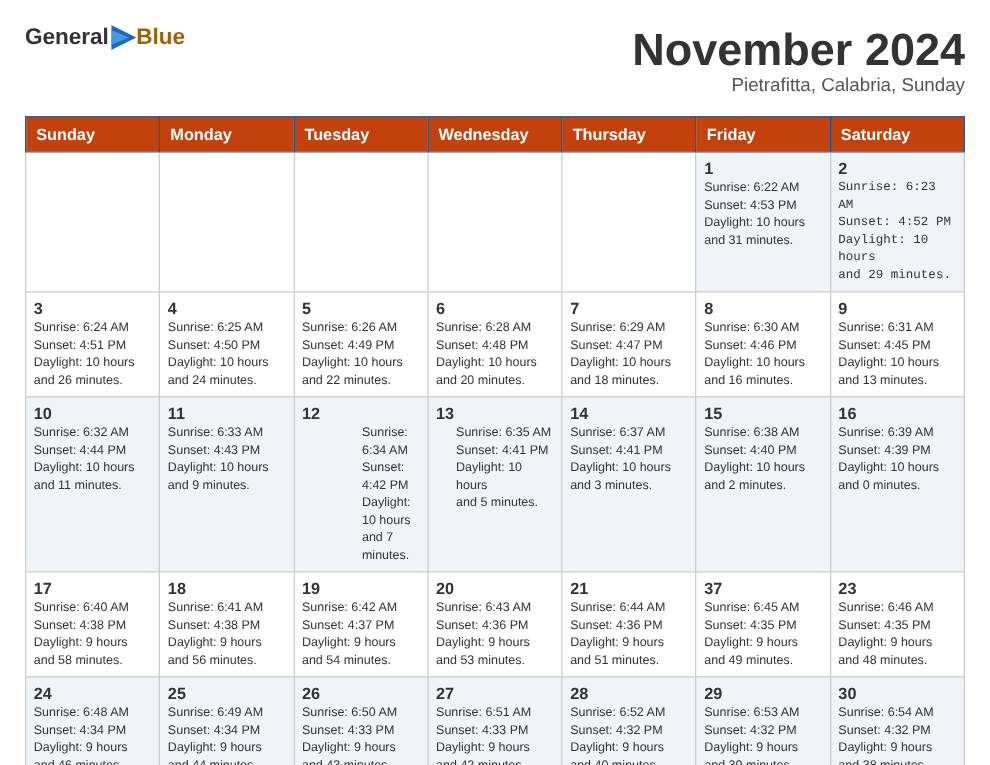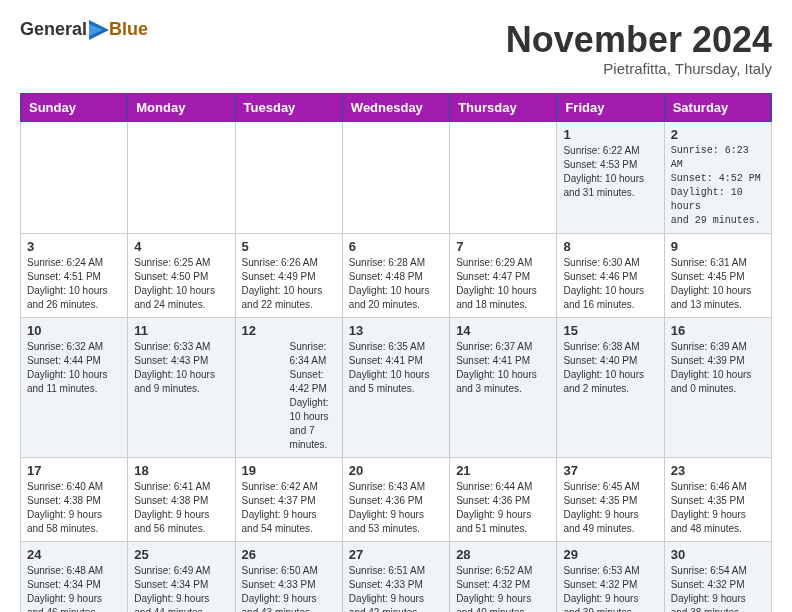--- a/index.html
+++ b/index.html
@@ -53,21 +53,21 @@
     .location {
       font-size: 15px;
       color: #555;
     }
     table {
       width: 100%;
       border-collapse: collapse;
       table-layout: fixed;
     }
     thead tr th {
-      background-color: #a21caf;
+      background-color: #c2410c;
       color: #fff;
       text-align: left;
       padding: 6px 8px;
       font-size: 13px;
       font-weight: bold;
       border: 1px solid #1a5a9a;
     }
     tbody tr td {
       border: 1px solid #ccc;
       vertical-align: top;
@@ -107,21 +107,21 @@
         <svg class="logo-icon" viewBox="0 0 20 24">
           <polygon points="0,0 20,10 0,20" fill="#1a6bbf"></polygon>
           <polygon points="0,4 14,10 0,16" fill="#5aabf0" opacity="0.7"></polygon>
         </svg>
       </span>
       <span class="logo-blue">Blue</span>
     </div>
   </div>
   <div class="title-block">
     <div class="month-title">November 2024</div>
-    <div class="location">Pietrafitta, Thursday, Italy</div>
+    <div class="location">Pietrafitta, Calabria, Sunday</div>
   </div>
 </div>
 
 <table>
   <thead>
     <tr>
     <th>Sunday</th>
         <th>Monday</th>
         <th>Tuesday</th>
         <th>Wednesday</th>
@@ -220,21 +220,21 @@
         </td>
         <td>
           <span class="day-num">12</span>
           <div class="day-info" style="white-space: pre-line; margin-left: 48px;">Sunrise: 6:34 AM
 Sunset: 4:42 PM
 Daylight: 10 hours
 and 7 minutes.</div>
         </td>
         <td>
           <span class="day-num">13</span>
-          <div class="day-info" style="white-space: pre-line;">Sunrise: 6:35 AM
+          <div class="day-info" style="white-space: pre-line; margin-left: 16px;">Sunrise: 6:35 AM
 Sunset: 4:41 PM
 Daylight: 10 hours
 and 5 minutes.</div>
         </td>
         <td>
           <span class="day-num">14</span>
           <div class="day-info" style="white-space: pre-line;">Sunrise: 6:37 AM
 Sunset: 4:41 PM
 Daylight: 10 hours
 and 3 minutes.</div>

